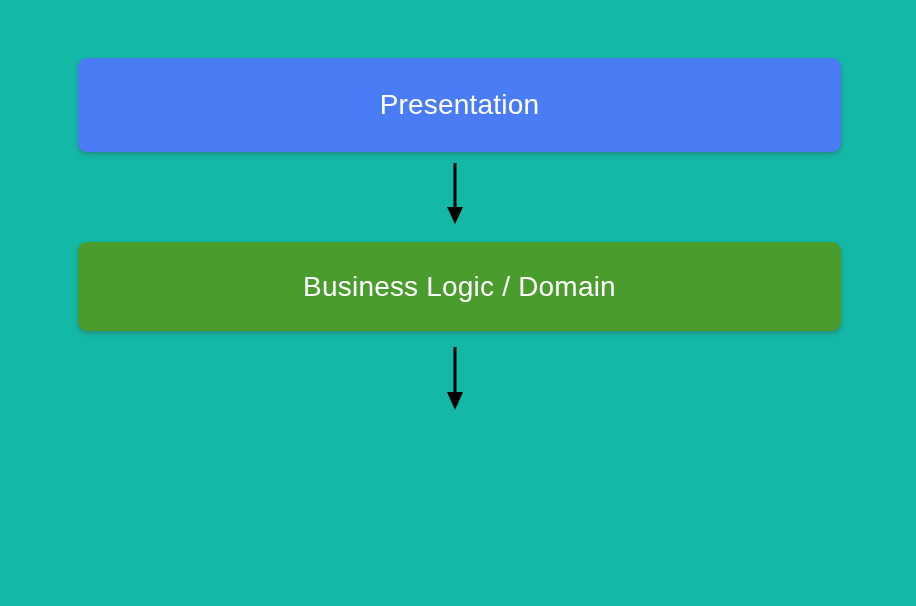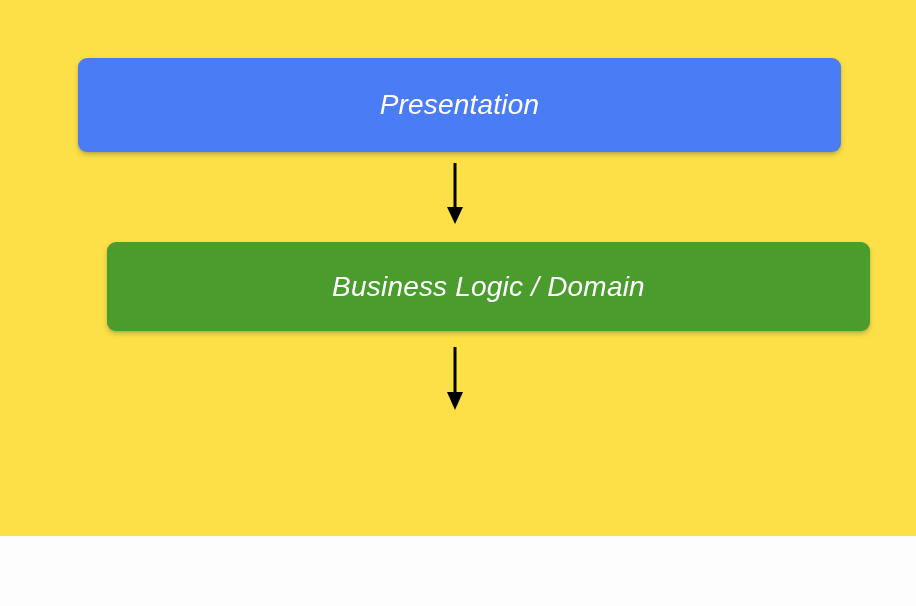--- a/index.html
+++ b/index.html
@@ -9,23 +9,22 @@
   body {
     width: 916px;
     height: 606px;
     background: #fdfdfe;
     font-family: "Liberation Sans", sans-serif;
     overflow: hidden;
   }
   #canvas {
     position: relative;
     width: 916px;
-    height: 536px;
-    background: #fde047;
-    font-style: italic;
+    height: 606px;
+    background: #14b8a6;
   }
   .layer-box {
     position: absolute;
     border-radius: 9px;
     display: flex;
     align-items: center;
     justify-content: center;
     box-shadow: 0 3px 5px rgba(60,64,67,0.26), 0 1px 2px rgba(60,64,67,0.14);
     box-sizing: border-box;
   }
@@ -54,21 +53,20 @@
     height: 94px;
     background: #4a7df5;
   }
   
   #box-business-logic {
     left: 78px;
     top: 242px;
     width: 763px;
     height: 89px;
     background: #4a9c2d;
-    margin-left: 29px;
   }
   
   #box-data-access {
     left: 73px;
     top: 428px;
     width: 765px;
     height: 88px;
     background: #429a9c;
   }
   

